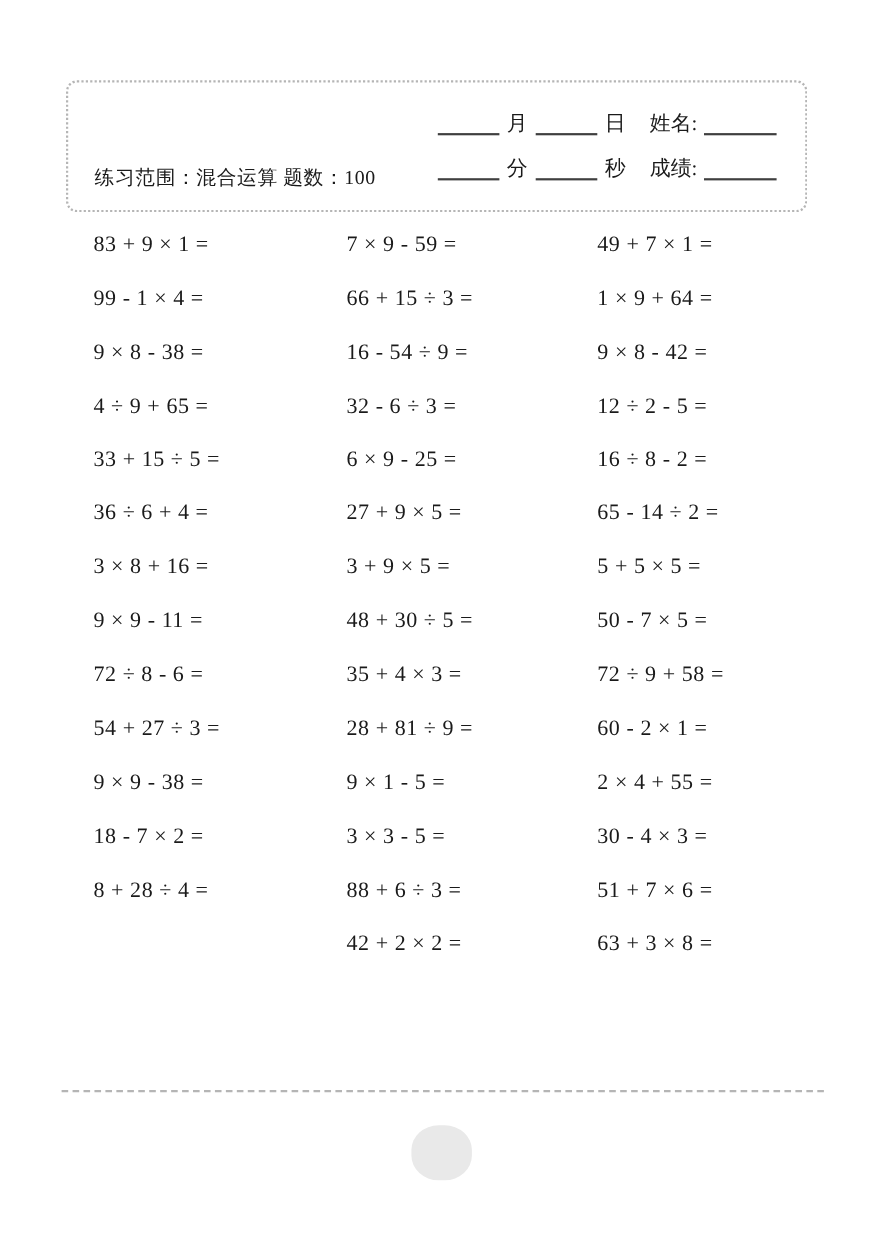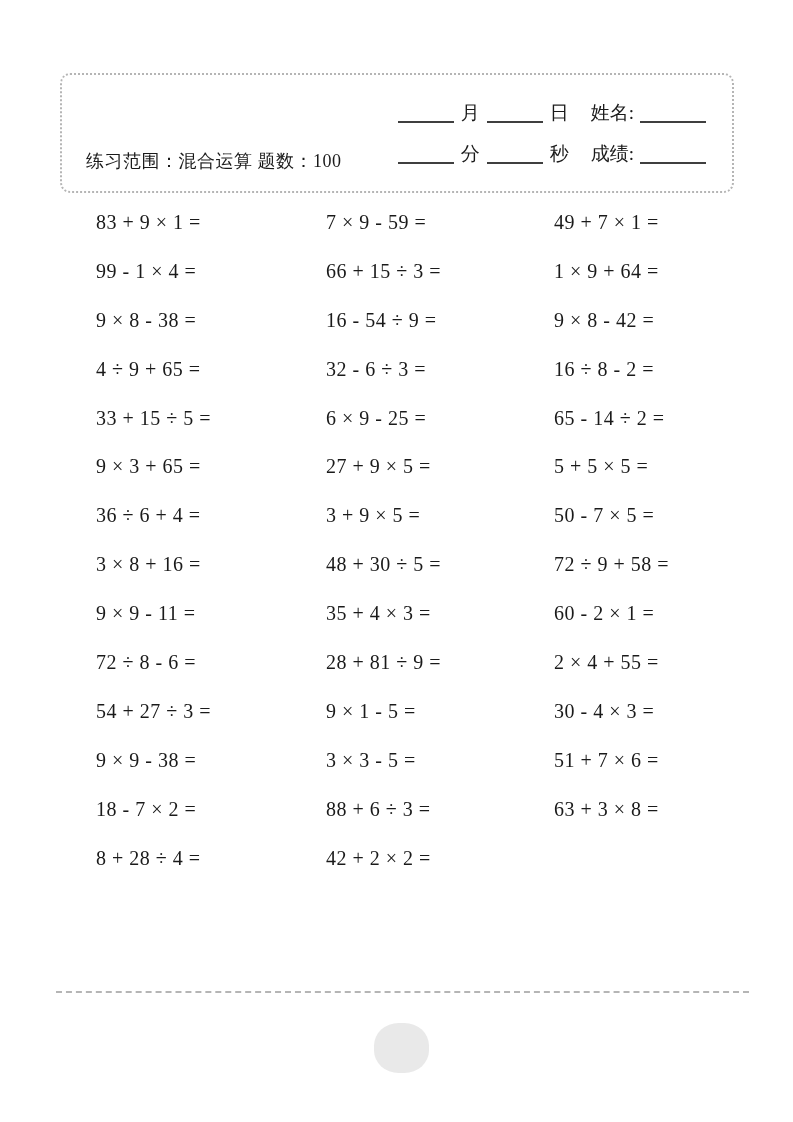--- a/index.html
+++ b/index.html
@@ -39,21 +39,21 @@
     border-bottom:2px solid var(--line-dark);
   }
   .blank.w-sm{width:56px;margin:0 7px;}
   .blank.w-sm:first-child{margin-left:0;}
   .blank.w-md{width:66px;margin-left:6px;}
   .cn{display:inline-block;line-height:1;padding-bottom:1px;}
   .cn.gap{margin-left:22px;font-family:Liberation Serif, serif;}
 
   
   .problems{
-    position:absolute;left:96px;top:198px;width:660px;
+    position:absolute;left:85px;top:198px;width:660px;
     display:flex;
     text-align:right;
   }
   .problem-col{display:flex;flex-direction:column;}
   .problem-col:nth-child(1){width:230px;}
   .problem-col:nth-child(2){width:228px;}
   .problem-col:nth-child(3){width:200px;}
   .problem-cell{
     height:48.9px;display:flex;align-items:center;
     font-size:20px;letter-spacing:0.5px;white-space:nowrap;
@@ -97,21 +97,20 @@
     </div>
   </div>
 
   <div class="problems">
       <div class="problem-col">
         <div class="problem-cell">83 + 9 × 1 =</div>
         <div class="problem-cell">99 - 1 × 4 =</div>
         <div class="problem-cell">9 × 8 - 38 =</div>
         <div class="problem-cell">4 ÷ 9 + 65 =</div>
         <div class="problem-cell">33 + 15 ÷ 5 =</div>
-        <div class="problem-cell">9 × 3 + 65 =</div>
         <div class="problem-cell">36 ÷ 6 + 4 =</div>
         <div class="problem-cell">3 × 8 + 16 =</div>
         <div class="problem-cell">9 × 9 - 11 =</div>
         <div class="problem-cell">72 ÷ 8 - 6 =</div>
         <div class="problem-cell">54 + 27 ÷ 3 =</div>
         <div class="problem-cell">9 × 9 - 38 =</div>
         <div class="problem-cell">18 - 7 × 2 =</div>
         <div class="problem-cell">8 + 28 ÷ 4 =</div>
       </div>
       <div class="problem-col">
@@ -127,20 +126,21 @@
         <div class="problem-cell">28 + 81 ÷ 9 =</div>
         <div class="problem-cell">9 × 1 - 5 =</div>
         <div class="problem-cell">3 × 3 - 5 =</div>
         <div class="problem-cell">88 + 6 ÷ 3 =</div>
         <div class="problem-cell">42 + 2 × 2 =</div>
       </div>
       <div class="problem-col">
         <div class="problem-cell">49 + 7 × 1 =</div>
         <div class="problem-cell">1 × 9 + 64 =</div>
         <div class="problem-cell">9 × 8 - 42 =</div>
+        <div class="problem-cell">12 ÷ 2 - 5 =</div>
         <div class="problem-cell">16 ÷ 8 - 2 =</div>
         <div class="problem-cell">65 - 14 ÷ 2 =</div>
         <div class="problem-cell">5 + 5 × 5 =</div>
         <div class="problem-cell">50 - 7 × 5 =</div>
         <div class="problem-cell">72 ÷ 9 + 58 =</div>
         <div class="problem-cell">60 - 2 × 1 =</div>
         <div class="problem-cell">2 × 4 + 55 =</div>
         <div class="problem-cell">30 - 4 × 3 =</div>
         <div class="problem-cell">51 + 7 × 6 =</div>
         <div class="problem-cell">63 + 3 × 8 =</div>

